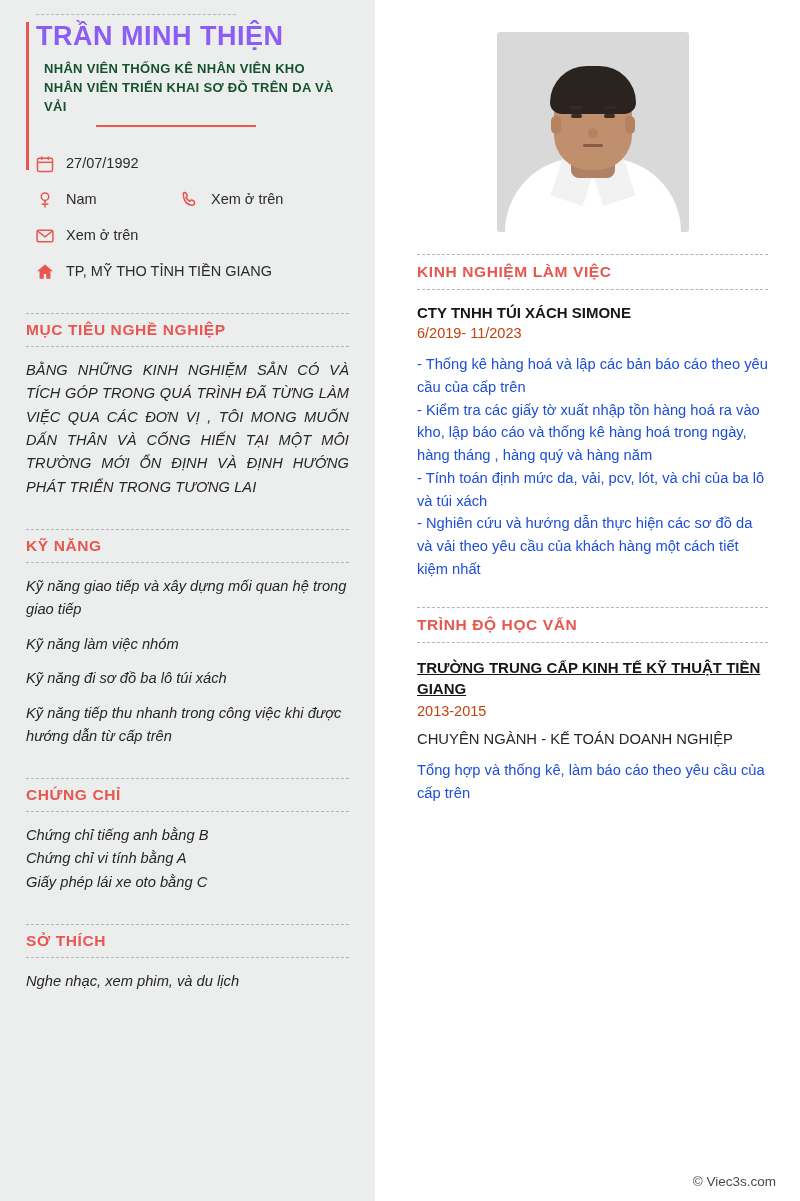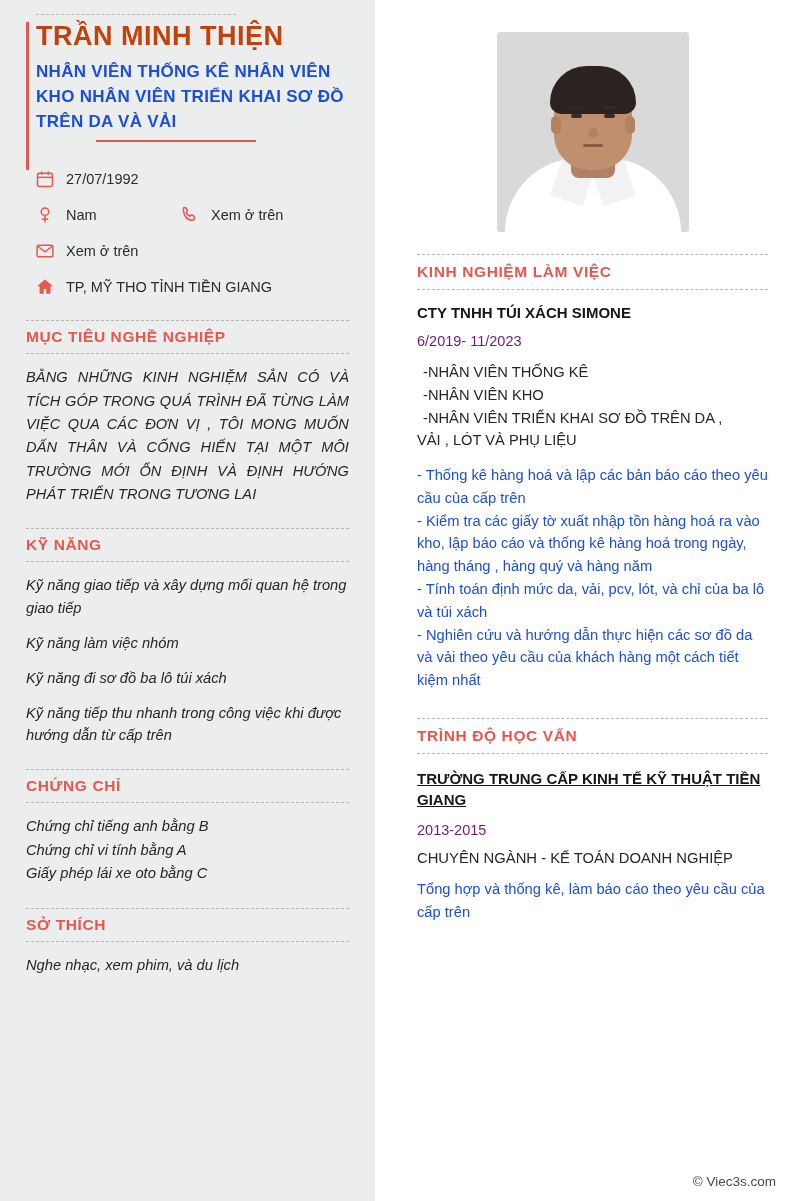--- a/index.html
+++ b/index.html
@@ -50,32 +50,32 @@
     left: 0px;
     top: 2px;
     width: 3px;
     height: 148px;
     background: #e8564f;
   }
   .full-name {
     font-size: 27px;
     font-weight: bold;
     letter-spacing: 0.5px;
-    color: #c2410c;
+    color: #8b5cf6;
     line-height: 1.2;
     margin: 8px 0 8px 0;
   }
   .job-title {
-    font-size: 17px;
-    font-weight: bold;
-    color: #1d4ed8;
+    font-size: 13px;
+    font-weight: bold;
+    color: #14532d;
     line-height: 1.45;
     letter-spacing: 0.3px;
     text-transform: uppercase;
-    margin: 0;
+    margin: 8px;
   }
   .title-underline {
     margin-top: 6px;
     margin-left: 60px;
     width: 160px;
     height: 2px;
     background: #e8564f;
   }
   .contact-list {
     margin-top: 26px;
@@ -104,21 +104,21 @@
   .c-icon svg { display: block; }
   .c-text {
     font-size: 14.5px;
     color: #2b2b2b;
     line-height: 1.2;
     white-space: nowrap;
   }
   .c-text.caps { text-transform: uppercase; }
 
   .sec {
-    margin-top: 22px;
+    margin-top: 30px;
   }
   .sec-head {
     font-size: 15.5px;
     font-weight: bold;
     color: #e8564f;
     letter-spacing: 0.6px;
     text-transform: uppercase;
     padding-bottom: 7px;
     border-bottom: 1px dashed #b5b5b5;
     border-top: 1px dashed #b5b5b5;
@@ -253,22 +253,22 @@
   }
   .r-company {
     font-size: 15px;
     font-weight: bold;
     color: #161616;
     margin-top: 14px;
     text-transform: uppercase;
   }
   .r-date {
     font-size: 14.5px;
-    color: #701a75;
-    margin-top: 12px;
+    color: #c2410c;
+    margin-top: 4px;
   }
   .r-line {
     font-size: 14.7px;
     color: #262626;
     line-height: 1.55;
   }
   .r-block { margin-top: 12px; }
   .r-para {
     font-size: 14.7px;
     color: #1d4ed8;
@@ -425,26 +425,20 @@
       <div class="ph-eye-r"></div>
       <div class="ph-nose"></div>
       <div class="ph-mouth"></div>
     </div>
 
     <div class="r-sec">
       <div class="r-head">KINH NGHIỆM LÀM VIỆC</div>
       <div class="r-company">CTY TNHH TÚI XÁCH SIMONE</div>
       <div class="r-date">6/2019- 11/2023</div>
       <div class="r-block">
-        <div class="r-line" style="padding-left:6px">-NHÂN VIÊN THỐNG KÊ</div>
-        <div class="r-line" style="padding-left:6px">-NHÂN VIÊN KHO</div>
-        <div class="r-line" style="padding-left:6px">-NHÂN VIÊN TRIỂN KHAI SƠ ĐỒ TRÊN DA ,</div>
-        <div class="r-line">VẢI , LÓT VÀ PHỤ LIỆU</div>
-      </div>
-      <div class="r-block">
         <div class="r-para">- Thống kê hàng hoá  và lập các bản báo cáo theo yêu cầu của cấp trên</div>
         <div class="r-para">- Kiểm tra các giấy tờ xuất nhập tồn hàng hoá ra vào kho, lập báo cáo và thống kê hàng hoá trong ngày, hàng tháng , hàng quý và hàng năm</div>
         <div class="r-para">- Tính toán định mức da, vải, pcv, lót, và chỉ của ba lô và túi xách</div>
         <div class="r-para">- Nghiên cứu và hướng dẫn thực hiện các sơ đồ da và vải theo yêu cầu của khách hàng một cách tiết kiệm nhất</div>
       </div>
     </div>
 
     <div class="r-sec" style="margin-top:26px">
       <div class="r-head">TRÌNH ĐỘ HỌC VẤN</div>
       <div class="r-school">TRƯỜNG TRUNG CẤP KINH TẾ KỸ THUẬT TIỀN GIANG</div>

